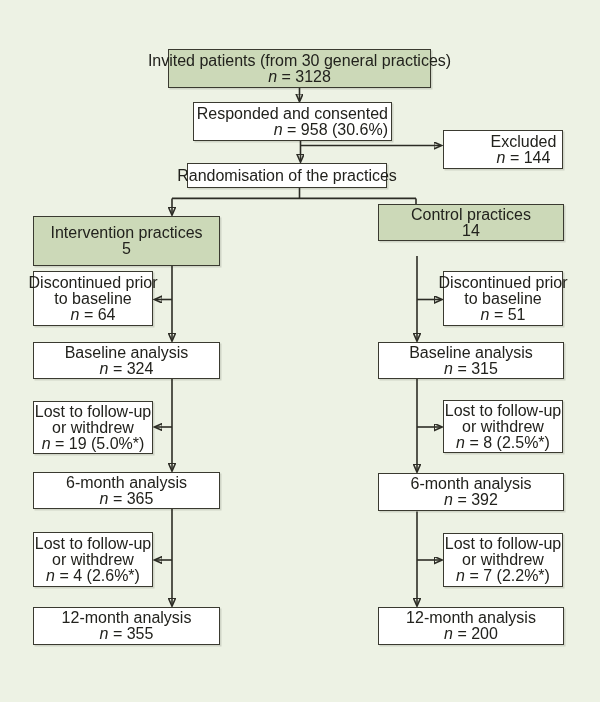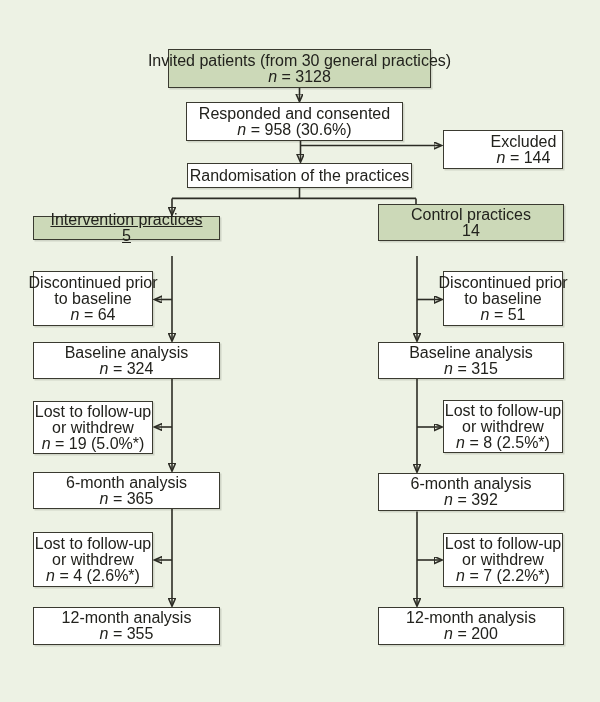--- a/index.html
+++ b/index.html
@@ -67,35 +67,35 @@
     <path d="M417 427 H441" marker-end="url(#ah)"></path>
     <path d="M417 511.5 V605" marker-end="url(#ah)"></path>
     <path d="M417 560 H441" marker-end="url(#ah)"></path>
   </svg>
 
   <div class="box green" style="left:168px; top:49px; width:263px; height:39px;">
     <div class="line1">Invited patients (from 30 general practices)</div>
     <div><span class="it">n</span><span> = 3128</span></div>
   </div>
 
-  <div class="box" style="left:186px; top:102px; width:217px; height:39px;">
+  <div class="box" style="left:193px; top:102px; width:199px; height:39px;align-items:flex-end;">
     <div class="line1">Responded and consented</div>
     <div><span class="it">n</span><span> = 958 (30.6%)</span></div>
   </div>
 
   <div class="box" style="left:443px; top:130px; width:120px; height:39px;padding-left:44px;">
     <div class="line1">Excluded</div>
     <div><span class="it">n</span><span> = 144</span></div>
   </div>
 
-  <div class="box" style="left:187px; top:163px; width:225px; height:25px;text-align:right;">
+  <div class="box" style="left:187px; top:163px; width:200px; height:25px;text-align:right;">
     <div class="line1">Randomisation of the practices</div>
   </div>
 
-  <div class="box green" style="left:33px; top:216px; width:187px; height:24px;text-decoration:underline;">
+  <div class="box green" style="left:33px; top:216px; width:187px; height:50px;">
     <div class="line1">Intervention practices</div>
     <div>5</div>
   </div>
 
   <div class="box green" style="left:378px; top:204px; width:186px; height:37px;">
     <div class="line1">Control practices</div>
     <div>14</div>
   </div>
 
   <div class="box" style="left:33px; top:271px; width:120px; height:55px;">

